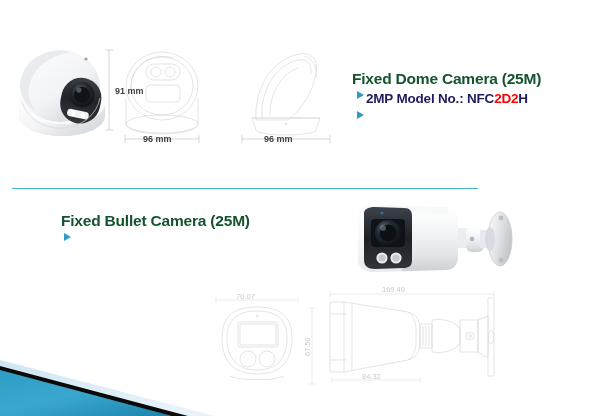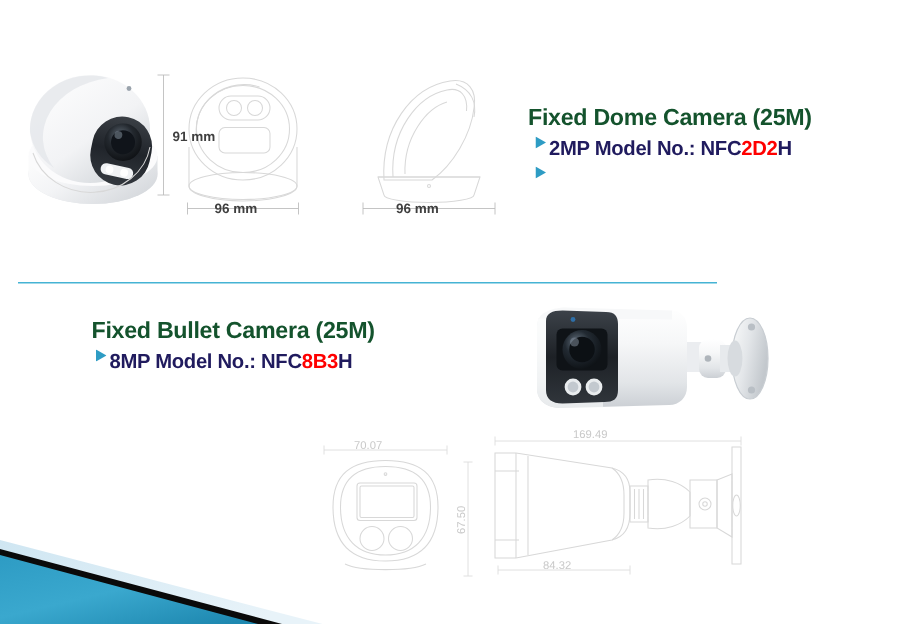--- a/index.html
+++ b/index.html
@@ -185,21 +185,20 @@
 
   <div class="spec-block" id="bullet-spec">
     <div class="spec-title">Fixed Bullet Camera (25M)</div>
     <ul class="spec-list">
       <li class="spec-li">
         <span class="bullet-mark">
           <svg width="7" height="8" viewBox="0 0 7 8">
               <path d="M0 0 L7 4 L0 8 Z" fill="#2E9CC4"></path>
             </svg>
         </span>
-        <span class="li-text"><span>8MP Model No.: NFC</span><span class="hl">8B3</span><span>H</span></span>
       </li>
     </ul>
   </div>
 
   <div class="photo" id="bullet-photo">
     <svg viewBox="0 0 178 92" width="178" height="92">
       <defs>
         <linearGradient id="bodyG" x1="0" y1="0" x2="0" y2="1">
           <stop offset="0" stop-color="#FFFFFF"></stop>
           <stop offset="0.35" stop-color="#F6F7F8"></stop>

